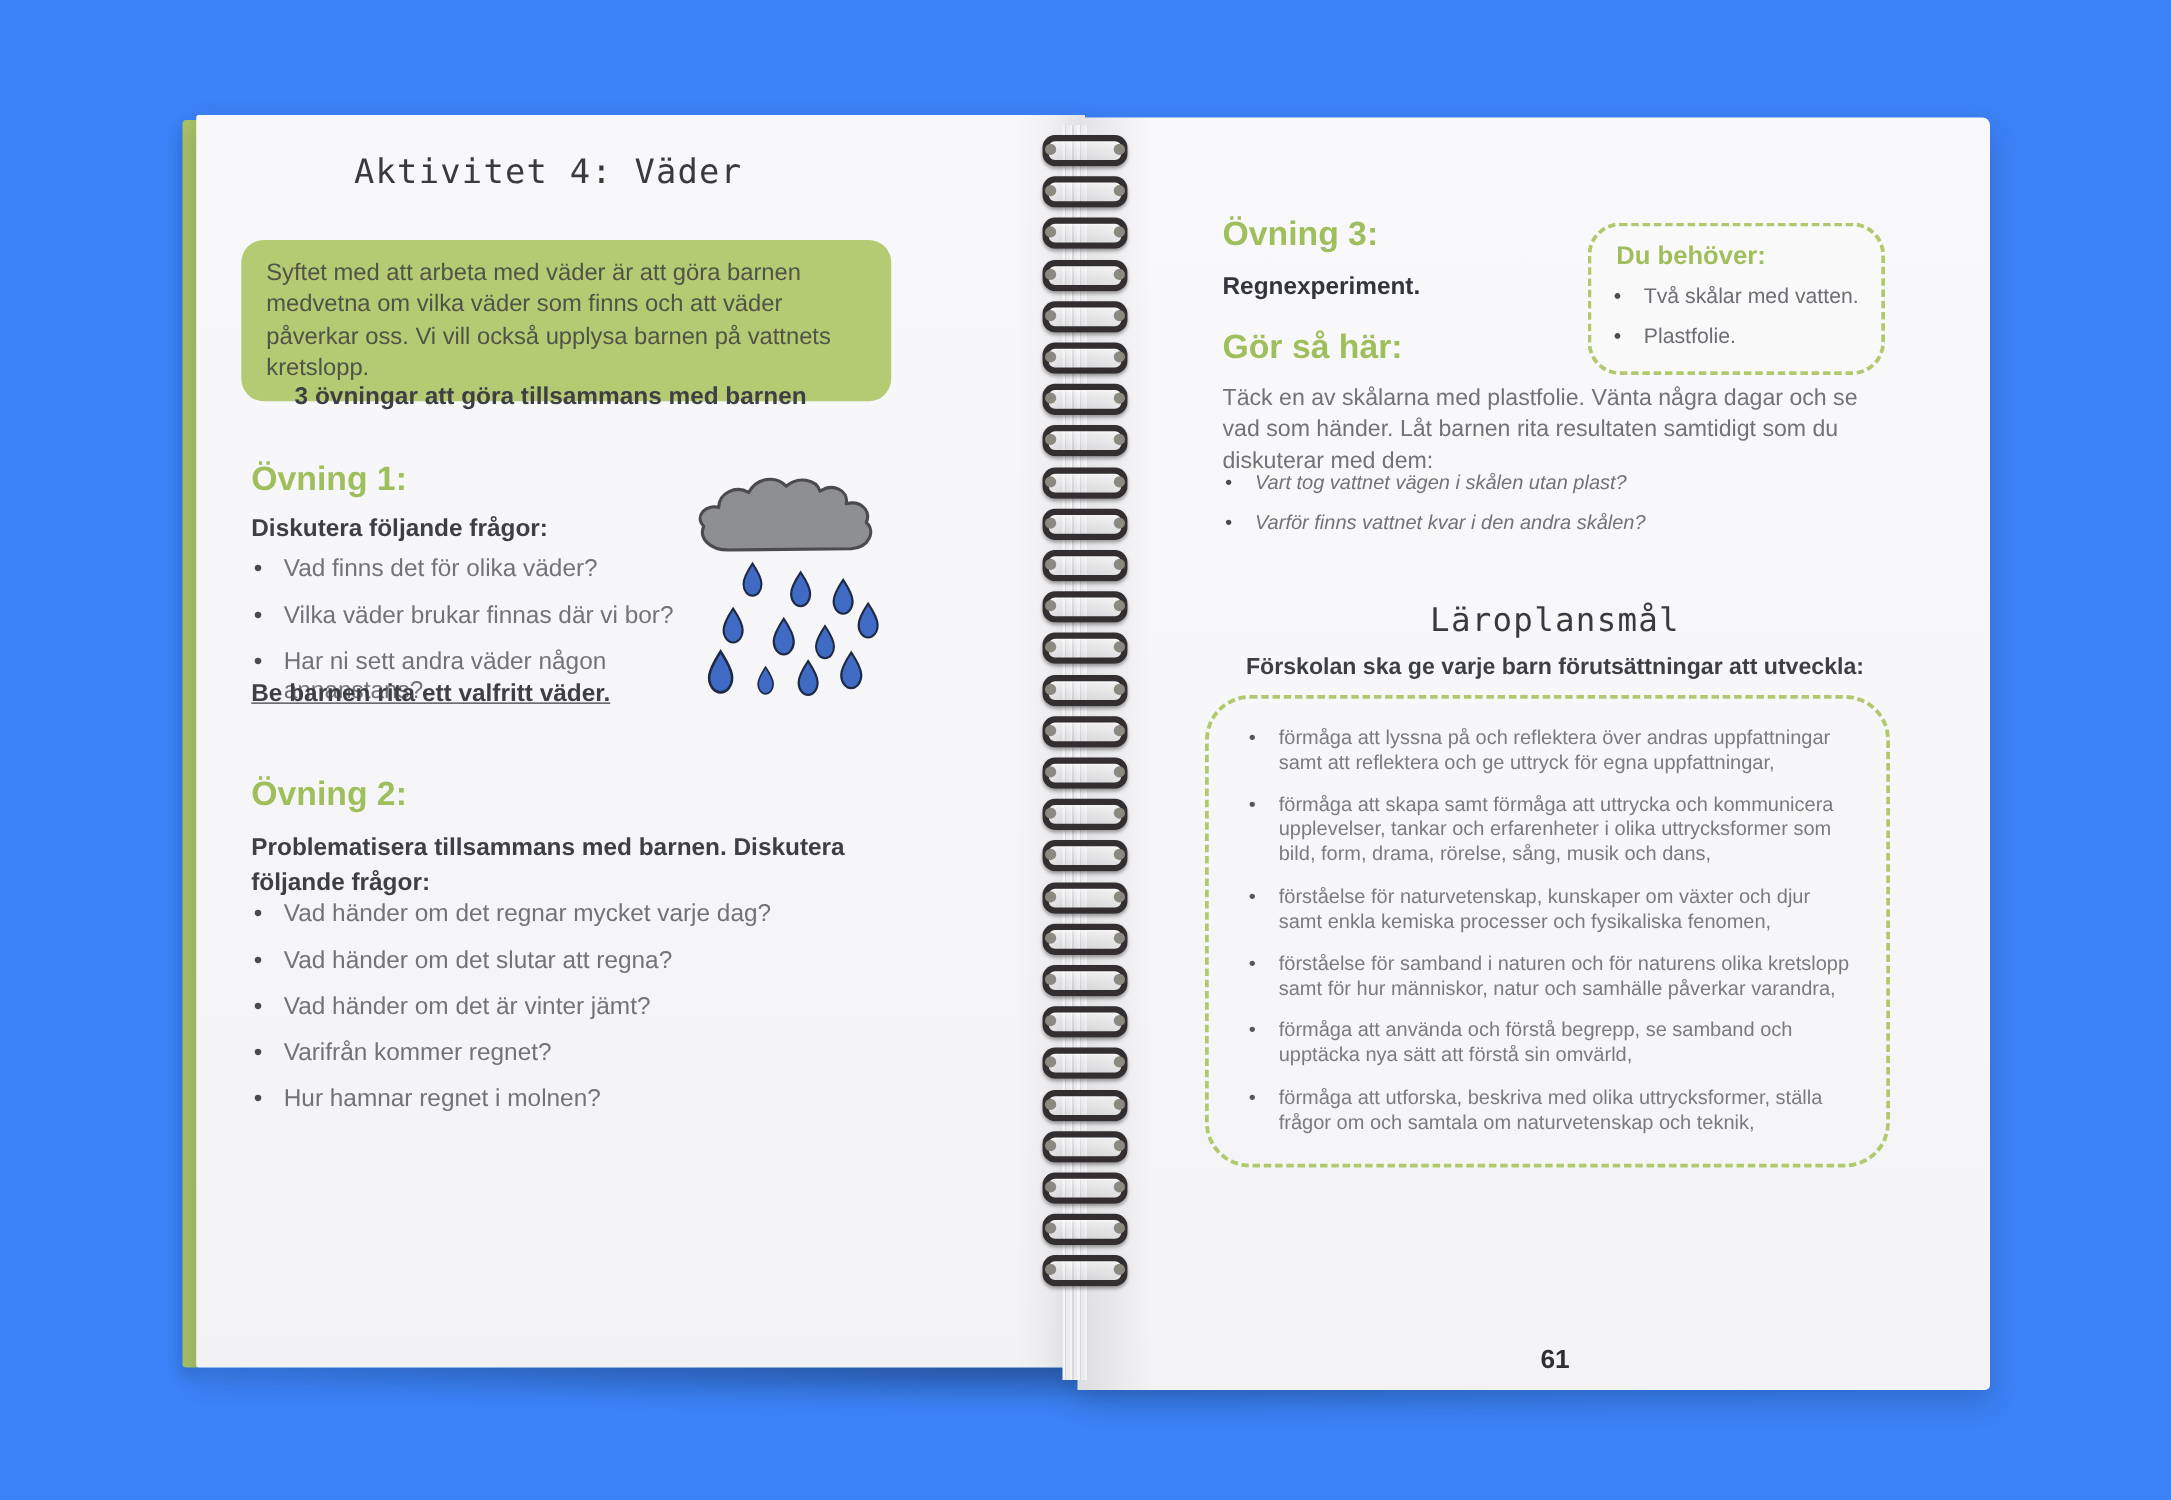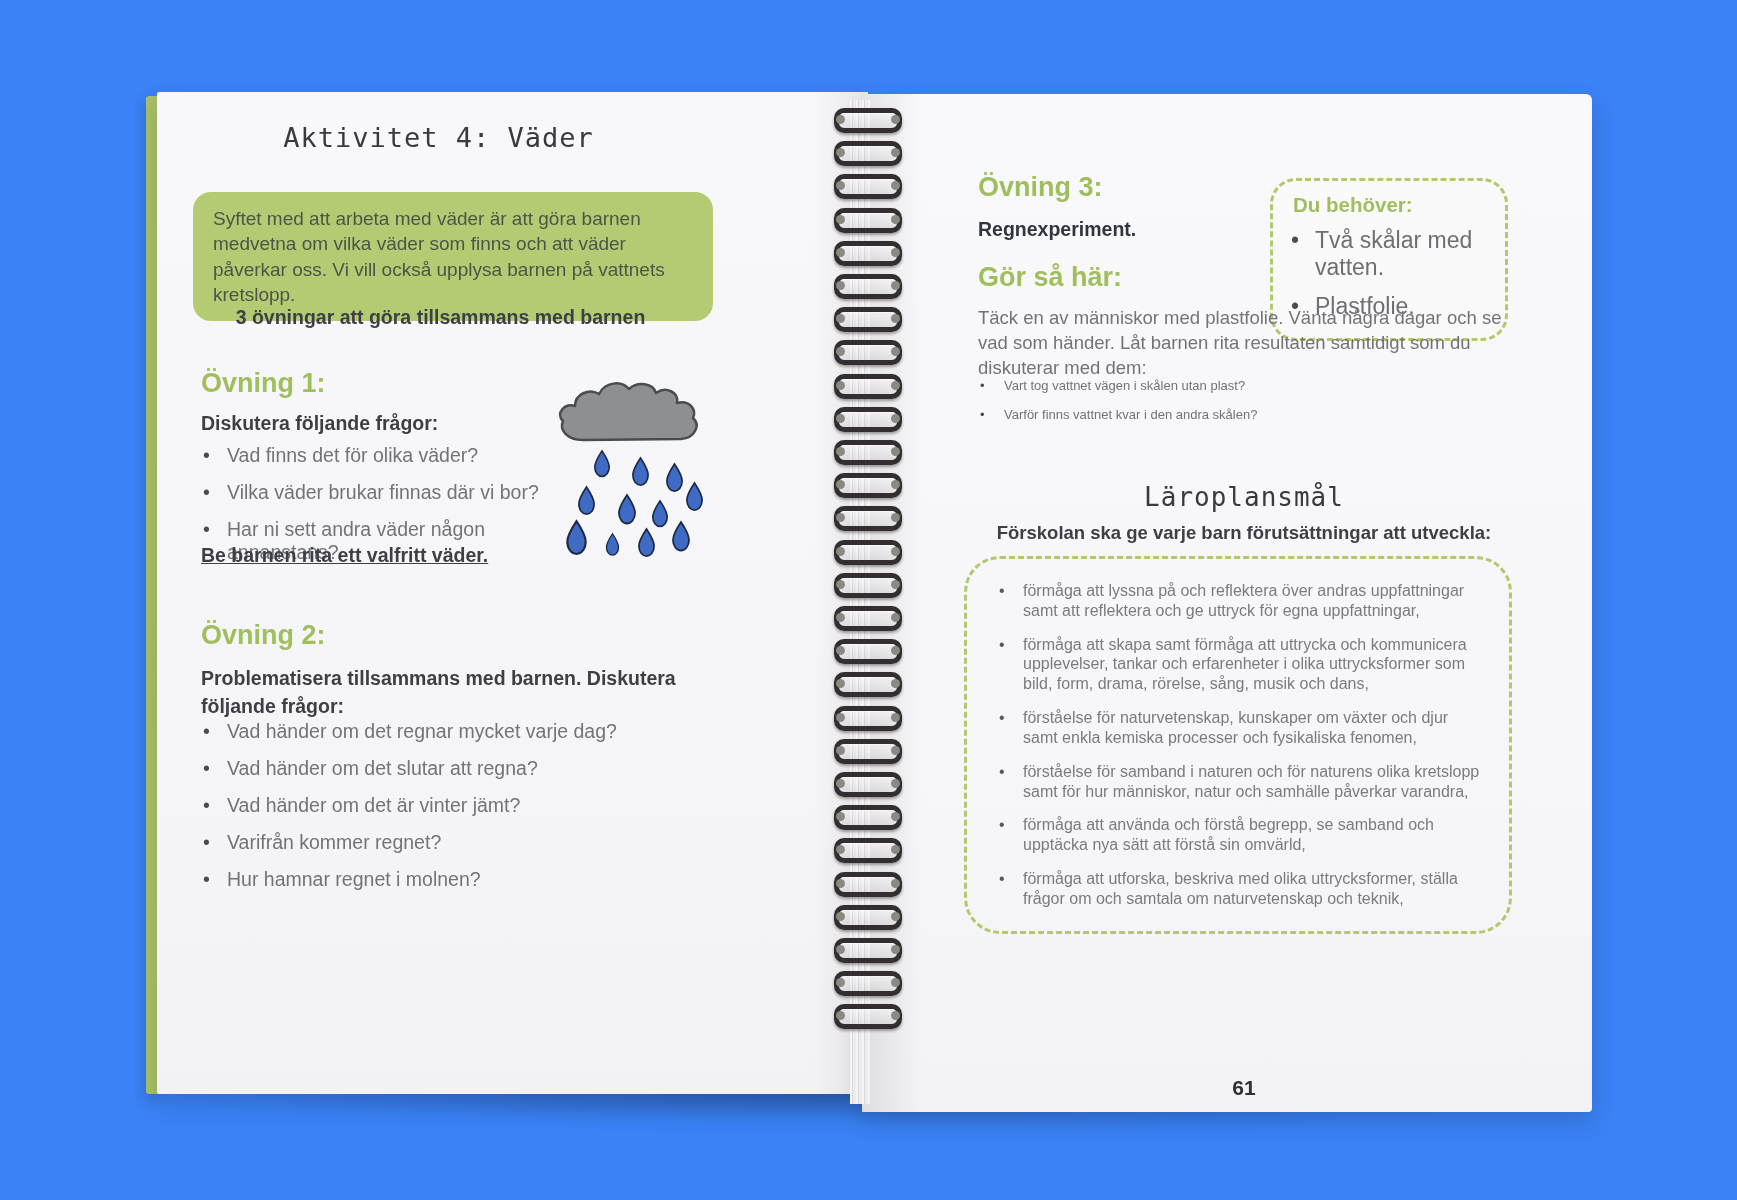--- a/index.html
+++ b/index.html
@@ -57,25 +57,25 @@
   .ul2{top:628px;font-size:19.5px;width:430px;}
   .pn-left{top:978px;width:100%;text-align:center;transform:translateX(52px);
     font-size:21px;color:#2f3034;}
   
   .rp-content{position:absolute;left:116px;top:0;width:532px;height:100%;}
   .ov3-head{top:78px;}
   .lead3{top:124px;font-size:19.5px;color:#33353d;}
   .need-box{top:84px;left:292px;width:238px;box-sizing:border-box;border:3px dashed #b0c96d;
     border-radius:26px;padding:12px 10px 6px 20px;background:rgba(255,255,255,.15);}
   .need-box .nb-head{color:#9fbe5c;font-weight:bold;font-size:20.5px;margin-bottom:10px;}
-  .need-box ul.dots{font-size:23px;color:#6d6e73;padding-left:22px;}
+  .need-box ul.dots{font-size:17px;color:#6d6e73;padding-left:22px;}
   .need-box ul.dots li{margin-bottom:12px;}
   .gor-head{top:168px;}
   .gor-para{top:212px;width:532px;font-size:18.5px;line-height:1.34;}
-  .ul-gor{top:284px;font-size:13px;width:480px;}
+  .ul-gor{top:284px;font-size:16px;width:480px;font-style:italic;}
   .ul-gor li{margin-bottom:15px;}
   .lp-mal-title{top:388px;width:100%;text-align:center;font-size:26px;}
   .lp-mal-lead{top:428px;width:100%;text-align:center;font-size:18.5px;}
   .goals-box{top:462px;left:-14px;width:548px;box-sizing:border-box;border:3px dashed #b0c96d;
     border-radius:36px;padding:22px 22px 8px 32px;}
   .goals-box ul.dots{font-size:16px;line-height:1.24;color:#7a7b80;padding-left:24px;}
   .goals-box ul.dots li{margin-bottom:14px;}
   .goals-box ul.dots li::before{color:#56575c;}
   .pn-right{top:982px;width:100%;text-align:center;font-size:21px;color:#2f3034;}
 </style>
@@ -144,21 +144,21 @@
 
       <div class="abs need-box">
         <div class="nb-head">Du behöver:</div>
         <ul class="dots">
           <li>Två skålar med vatten.</li>
           <li>Plastfolie.</li>
         </ul>
       </div>
 
       <div class="abs gor-head green-head">Gör så här:</div>
-      <div class="abs gor-para body-gray">Täck en av människor med plastfolie. Vänta några dagar och se vad som händer. Låt barnen rita resultaten samtidigt som du diskuterar med dem:</div>
+      <div class="abs gor-para body-gray">Täck en av skålarna med plastfolie. Vänta några dagar och se vad som händer. Låt barnen rita resultaten samtidigt som du diskuterar med dem:</div>
       <ul class="abs ul-gor dots body-gray">
         <li>Vart tog vattnet vägen i skålen utan plast?</li>
         <li>Varför finns vattnet kvar i den andra skålen?</li>
       </ul>
 
       <div class="abs lp-mal-title hand">Läroplansmål</div>
       <div class="abs lp-mal-lead bold-dark">Förskolan ska ge varje barn förutsättningar att utveckla:</div>
 
       <div class="abs goals-box">
         <ul class="dots">

